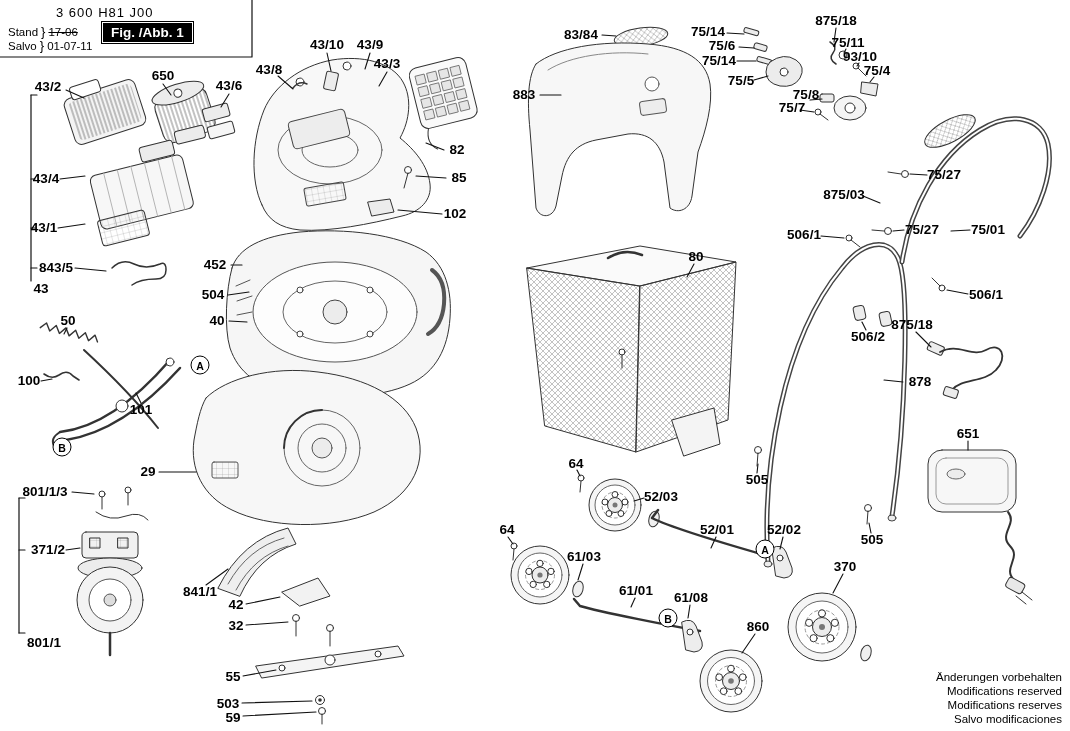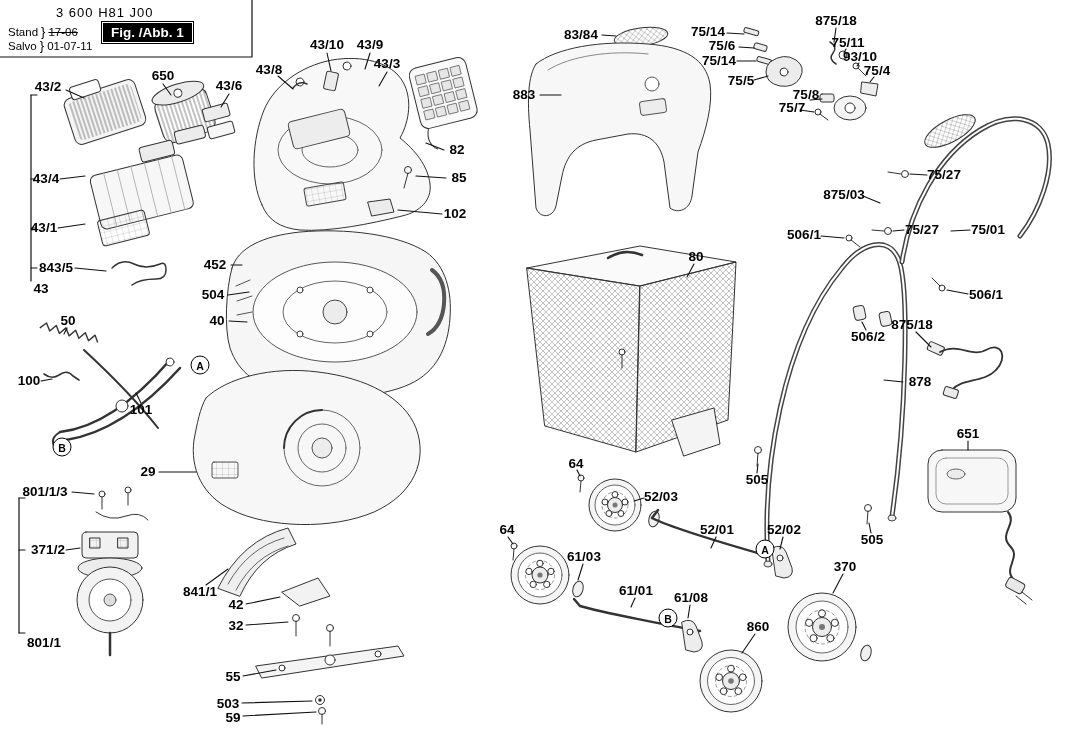--- a/index.html
+++ b/index.html
@@ -488,14 +488,20 @@
   <div class="pl" style="left:758px;top:627px">860</div>
   <div class="pl" style="left:757px;top:480px">505</div>
   <div class="pl" style="left:872px;top:540px">505</div>
   <div class="pl" style="left:968px;top:434px">651</div>
 
   <div class="co" style="left:200px;top:365px">A</div>
   <div class="co" style="left:62px;top:447px">B</div>
   <div class="co" style="left:765px;top:549px">A</div>
   <div class="co" style="left:668px;top:618px">B</div>
 
+  <div class="footer">
+    <div>Änderungen vorbehalten</div>
+    <div>Modifications reserved</div>
+    <div>Modifications reserves</div>
+    <div>Salvo modificaciones</div>
+  </div>
 
 </div>
 
 </body></html>

